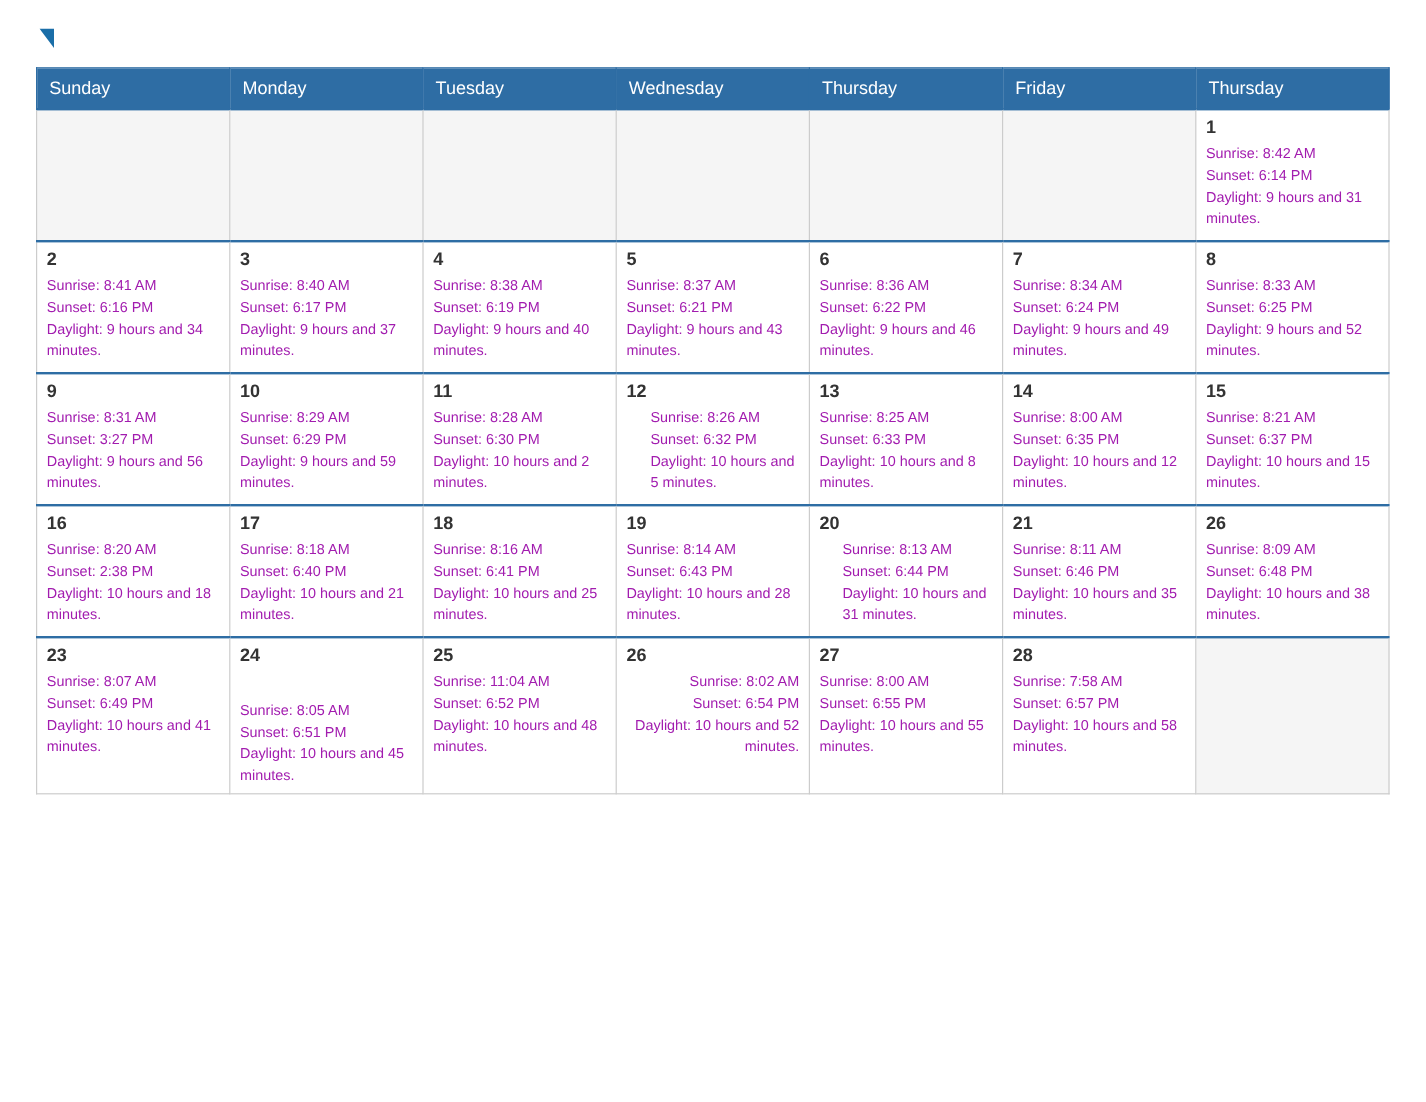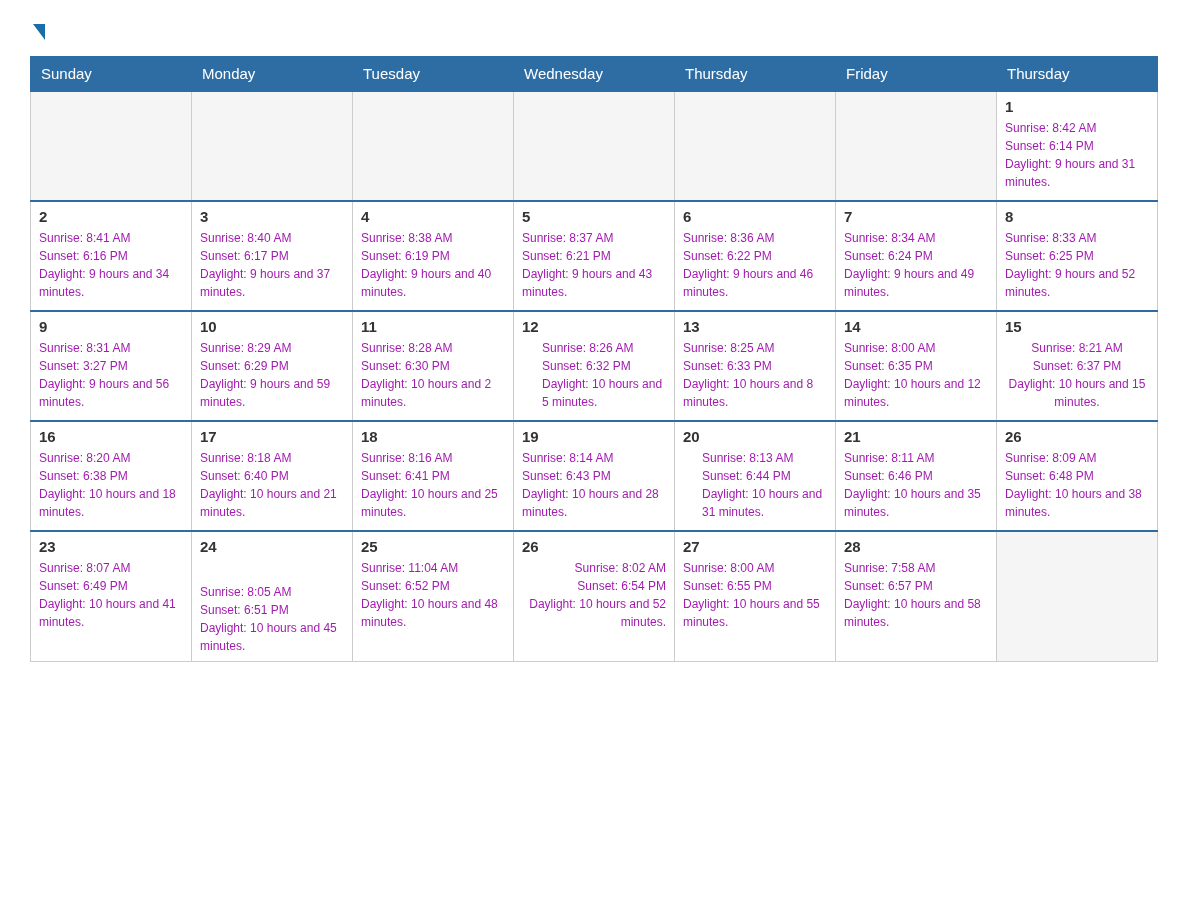--- a/index.html
+++ b/index.html
@@ -225,30 +225,30 @@
 Daylight: 10 hours and 8 minutes.</div>
         </td>
         <td>
           <span class="day-num">14</span>
           <div class="day-info" style="white-space: pre-line;">Sunrise: 8:00 AM
 Sunset: 6:35 PM
 Daylight: 10 hours and 12 minutes.</div>
         </td>
         <td>
           <span class="day-num">15</span>
-          <div class="day-info" style="white-space: pre-line; text-align: center;">Sunrise: 8:21 AM
+          <div class="day-info" style="white-space: pre-line;">Sunrise: 8:21 AM
 Sunset: 6:37 PM
 Daylight: 10 hours and 15 minutes.</div>
         </td>
       </tr>
       <tr>
         <td>
           <span class="day-num">16</span>
           <div class="day-info" style="white-space: pre-line;">Sunrise: 8:20 AM
-Sunset: 6:38 PM
+Sunset: 2:38 PM
 Daylight: 10 hours and 18 minutes.</div>
         </td>
         <td>
           <span class="day-num">17</span>
           <div class="day-info" style="white-space: pre-line;">Sunrise: 8:18 AM
 Sunset: 6:40 PM
 Daylight: 10 hours and 21 minutes.</div>
         </td>
         <td>
           <span class="day-num">18</span>

